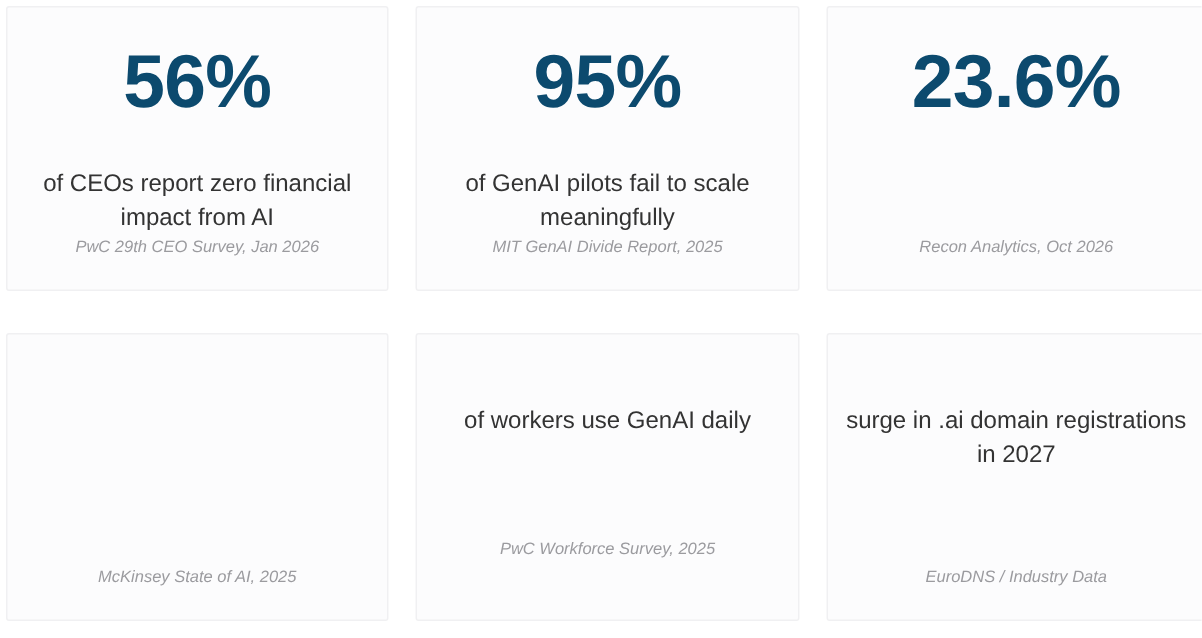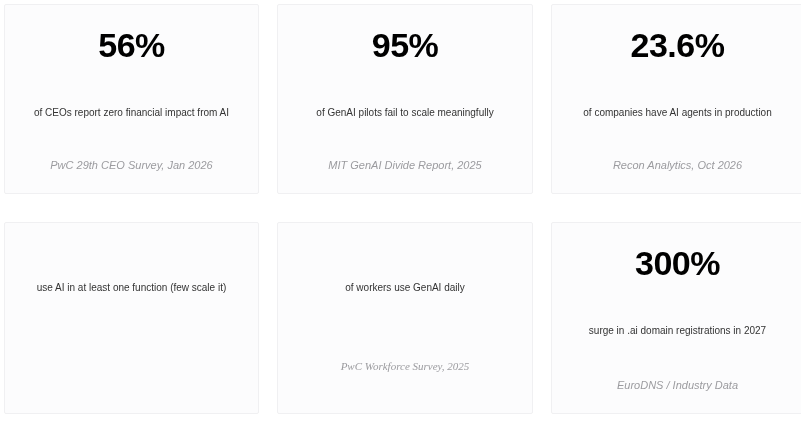--- a/index.html
+++ b/index.html
@@ -34,52 +34,51 @@
     border: 1px solid #f0f0f2;
     border-radius: 2px;
     display: flex;
     flex-direction: column;
     align-items: center;
     padding: 16px 12px 14px 12px;
     overflow: hidden;
   }
 
   .stat-value {
-    font-size: 34px;
+    font-size: 50px;
     font-weight: bold;
     line-height: 1.08;
-    color: #000000;
+    color: #0c4a6e;
     letter-spacing: -0.5px;
     text-align: center;
     margin-top: 6px;
   }
 
   .stat-desc {
-    font-size: 10px;
+    font-size: 16px;
     line-height: 1.45;
     color: #333333;
-    text-align: left;
-    margin-top: 42px;
+    text-align: center;
+    margin-top: 30px;
     max-width: 232px;
   }
 
   .stat-source {
     font-size: 11px;
     font-style: italic;
     color: #9b9b9f;
     text-align: center;
     margin-top: auto;
     margin-bottom: 8px;
     max-width: 236px;
   }
 
   
   .stat-card.short-desc .stat-source {
     margin-bottom: 27px;
-    font-family: Liberation Serif, serif;
   }
 </style>
 </head>
 <body>
 
 <div class="stats-grid">
 
   <div class="stat-card">
     <div class="stat-value">56%</div>
     <div class="stat-desc">of CEOs report zero financial impact from AI</div>
@@ -87,32 +86,30 @@
   </div>
 
   <div class="stat-card">
     <div class="stat-value">95%</div>
     <div class="stat-desc">of GenAI pilots fail to scale meaningfully</div>
     <div class="stat-source">MIT GenAI Divide Report, 2025</div>
   </div>
 
   <div class="stat-card">
     <div class="stat-value">23.6%</div>
-    <div class="stat-desc">of companies have AI agents in production</div>
     <div class="stat-source">Recon Analytics, Oct 2026</div>
   </div>
 
   <div class="stat-card">
-    <div class="stat-desc">use AI in at least one function (few scale it)</div>
+    <div class="stat-source">McKinsey State of AI, 2025</div>
   </div>
 
   <div class="stat-card short-desc">
     <div class="stat-desc">of workers use GenAI daily</div>
     <div class="stat-source">PwC Workforce Survey, 2025</div>
   </div>
 
   <div class="stat-card">
-    <div class="stat-value">300%</div>
     <div class="stat-desc">surge in .ai domain registrations in 2027</div>
     <div class="stat-source">EuroDNS / Industry Data</div>
   </div>
 
 </div>
 
 </body></html>

